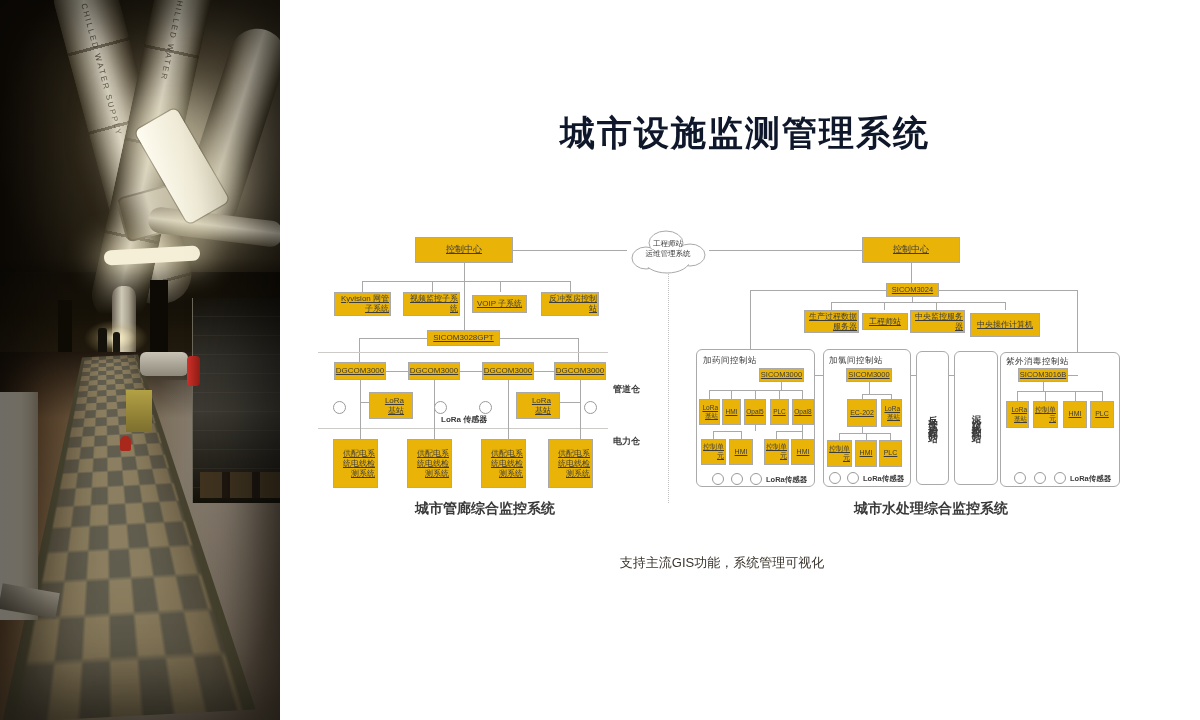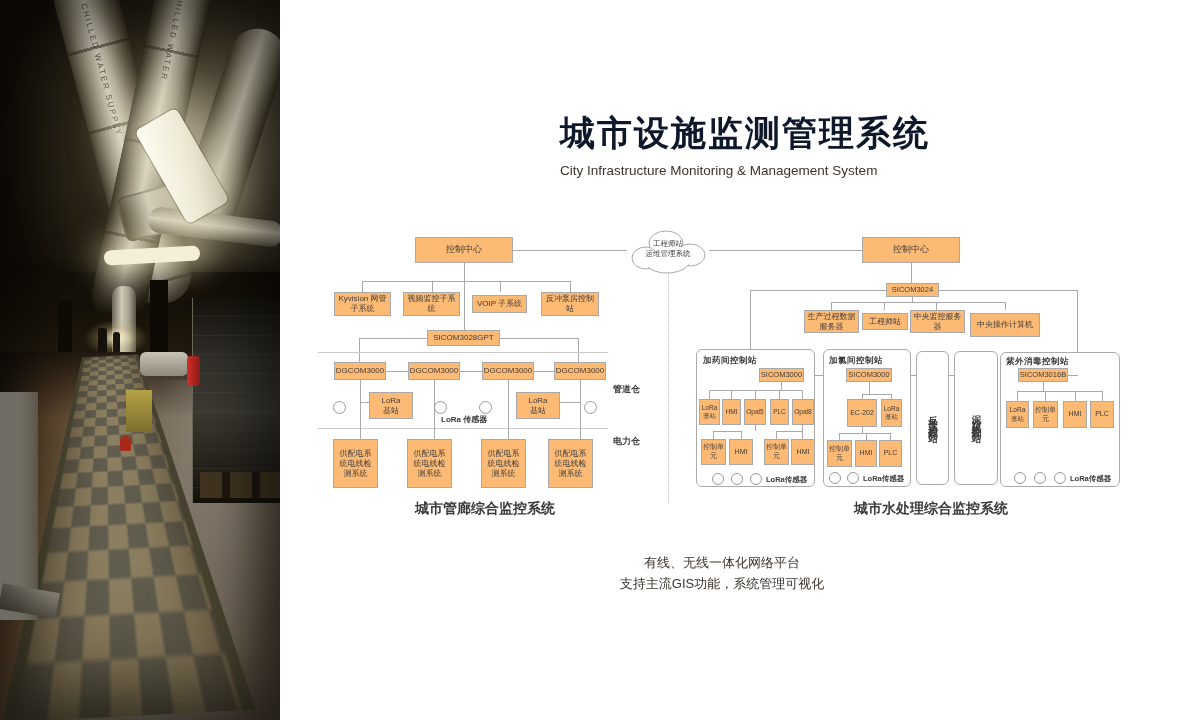--- a/index.html
+++ b/index.html
@@ -1,23 +1,23 @@
 <!DOCTYPE html>
 <html><head>
 <meta charset="utf-8">
 <style>
   html,body{margin:0;padding:0;background:#fff;}
   .stage{position:relative;width:1200px;height:720px;overflow:hidden;background:#fff;
          font-family:"Liberation Sans","DejaVu Sans",sans-serif;}
   
-  .bx{position:absolute;box-sizing:border-box;border:1px solid #a9a9a9;background:#fdba74;
-      display:flex;align-items:center;justify-content:center;text-align:center;
-      font-size:8px;line-height:1.25;color:#3c3c3c;padding:1px;z-index:3;}
+  .bx{position:absolute;box-sizing:border-box;border:1px solid #a9a9a9;background:#eab308;
+      display:flex;align-items:center;justify-content:center;text-align:right;
+      font-size:8px;line-height:1.25;color:#3c3c3c;padding:1px;z-index:3;text-decoration:underline;}
   .card{position:absolute;box-sizing:border-box;border:1px solid #aaa;border-radius:6px;background:#fff;z-index:2;}
-  .card-title{position:absolute;font-size:8.5px;font-weight:bold;color:#3a3a3a;z-index:3;letter-spacing:.5px;}
+  .card-title{position:absolute;font-size:8.5px;font-weight:normal;color:#3a3a3a;z-index:3;letter-spacing:.5px;}
   .vtitle{position:absolute;writing-mode:vertical-rl;text-orientation:upright;font-size:9.5px;font-weight:600;
           color:#3a3a3a;letter-spacing:3px;left:50%;top:50%;transform:translate(-50%,-50%);z-index:3;}
   .hl{position:absolute;height:1px;background:#a9a9a9;z-index:1;}
   .vl{position:absolute;width:1px;background:#a9a9a9;z-index:1;}
   .z0{z-index:0;} .z5{z-index:5;}
   .zline{background:#cccbc8;}
   .dotted{position:absolute;width:0;border-left:1px dotted #bfbfbf;z-index:0;}
   .circ{position:absolute;width:13px;height:13px;box-sizing:border-box;border:1px solid #9a9a9a;
         border-radius:50%;background:#fff;z-index:3;}
   .circ.sm{width:12px;height:12px;}
@@ -123,21 +123,20 @@
          border-radius:4px;background:linear-gradient(90deg,#d0302a,#8f1d16);"></div>
     <div class="ph" style="left:126px;top:390px;width:26px;height:42px;z-index:17;
          background:linear-gradient(180deg,#b3a145,#7d6f2e);"></div>
     <div class="ph" style="left:120px;top:436px;width:11px;height:15px;z-index:17;
          border-radius:5px 5px 2px 2px;background:#a8281c;"></div>
 
     <div class="vignette"></div>
   </div>
 
   <div class="title-zh">城市设施监测管理系统</div>
-  <div class="title-en">City Infrastructure Monitoring &amp; Management System</div>
 
   <div class="hl" style="left:513px;top:250px;width:114px;"></div>
   <div class="hl" style="left:709px;top:250px;width:153px;"></div>
   <div class="vl" style="left:464px;top:263px;height:67px;"></div>
   <div class="hl" style="left:362px;top:281px;width:208px;"></div>
   <div class="vl" style="left:362px;top:281px;height:11px;"></div>
   <div class="vl" style="left:432px;top:281px;height:11px;"></div>
   <div class="vl" style="left:500px;top:281px;height:11px;"></div>
   <div class="vl" style="left:570px;top:281px;height:11px;"></div>
   <div class="hl" style="left:359px;top:338px;width:68px;"></div>
@@ -313,17 +312,16 @@
   <div class="bx" style="left:1063px;top:401px;width:24px;height:27px;font-size:7px;">HMI</div>
   <div class="bx" style="left:1090px;top:401px;width:24px;height:27px;font-size:7px;">PLC</div>
   <div class="circ sm" style="left:1014px;top:472px;"></div>
   <div class="circ sm" style="left:1034px;top:472px;"></div>
   <div class="circ sm" style="left:1054px;top:472px;"></div>
   <div class="blbl" style="left:1070px;top:474px;font-size:7.5px;">LoRa传感器</div>
 
   <div class="caption" style="left:854px;top:500px;">城市水处理综合监控系统</div>
 
   <div class="footer">
-    <div>有线、无线一体化网络平台</div>
     <div>支持主流GIS功能，系统管理可视化</div>
   </div>
 
 </div>
 
 </body></html>

